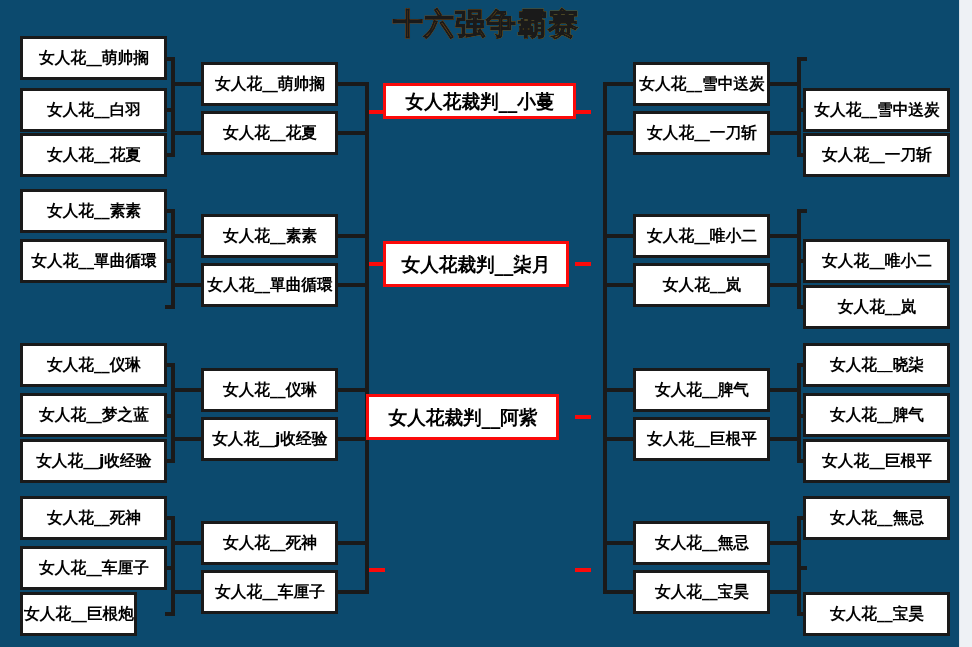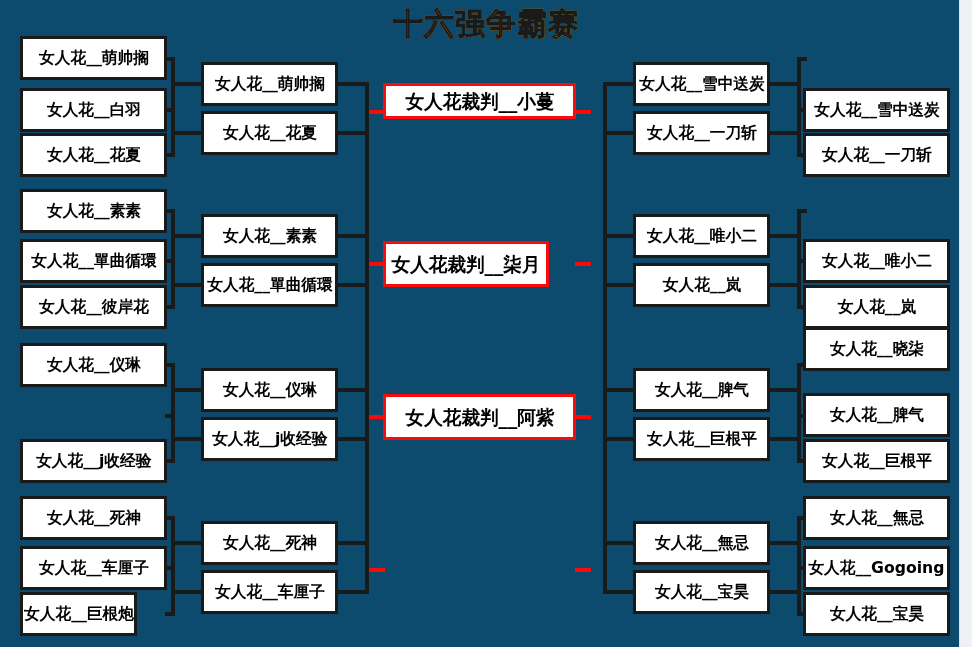--- a/index.html
+++ b/index.html
@@ -195,27 +195,27 @@
   <div class="node" style="left:20px; top:133px; width:147px; height:44px;">
       <span class="nm">女人花__花夏</span>
     </div>
 
   <div class="node" style="left:20px; top:189px; width:147px; height:44px;">
       <span class="nm">女人花__素素</span>
     </div>
   <div class="node" style="left:20px; top:239px; width:147px; height:44px;">
       <span class="nm">女人花__單曲循環</span>
     </div>
-  <div class="node" style="left:20px; top:285px; width:147px; height:44px;">
-      <span class="nm">女人花__彼岸花</span>
-    </div>
 
   <div class="node" style="left:20px; top:343px; width:147px; height:44px;">
       <span class="nm">女人花__仪琳</span>
     </div>
+  <div class="node" style="left:20px; top:393px; width:147px; height:44px;">
+      <span class="nm">女人花__梦之蓝</span>
+    </div>
   <div class="node" style="left:20px; top:439px; width:147px; height:44px;">
       <span class="nm">女人花__j收经验</span>
     </div>
 
   <div class="node" style="left:20px; top:496px; width:147px; height:44px;">
       <span class="nm">女人花__死神</span>
     </div>
   <div class="node" style="left:20px; top:546px; width:147px; height:44px;">
       <span class="nm">女人花__车厘子</span>
     </div>
@@ -247,24 +247,24 @@
   <div class="node" style="left:201px; top:521px; width:137px; height:44px;">
       <span class="nm">女人花__死神</span>
     </div>
   <div class="node" style="left:201px; top:570px; width:137px; height:44px;">
       <span class="nm">女人花__车厘子</span>
     </div>
 
   <div class="node finalist" style="left:383px; top:72px; width:193px; height:36px;margin-top:11px;">
       <span class="nm">女人花裁判__小蔓</span>
     </div>
-  <div class="node finalist" style="left:383px; top:241px; width:166px; height:46px;">
+  <div class="node finalist" style="left:383px; top:241px; width:186px; height:46px;">
       <span class="nm">女人花裁判__柒月</span>
     </div>
-  <div class="node finalist" style="left:383px; top:394px; width:193px; height:46px;">
+  <div class="node finalist" style="left:366px; top:394px; width:193px; height:46px;">
       <span class="nm">女人花裁判__阿紫</span>
     </div>
 
   <div class="node" style="left:633px; top:62px; width:137px; height:44px;">
       <span class="nm">女人花__雪中送炭</span>
     </div>
   <div class="node" style="left:633px; top:111px; width:137px; height:44px;">
       <span class="nm">女人花__一刀斩</span>
     </div>
 
@@ -296,33 +296,30 @@
       <span class="nm">女人花__一刀斩</span>
     </div>
 
   <div class="node" style="left:803px; top:239px; width:147px; height:44px;">
       <span class="nm">女人花__唯小二</span>
     </div>
   <div class="node" style="left:803px; top:285px; width:147px; height:44px;">
       <span class="nm">女人花__岚</span>
     </div>
 
-  <div class="node" style="left:803px; top:327px; width:147px; height:44px;">
+  <div class="node" style="left:803px; top:343px; width:147px; height:44px;font-family:Liberation Serif, serif;">
       <span class="nm">女人花__晓柒</span>
     </div>
   <div class="node" style="left:803px; top:393px; width:147px; height:44px;">
       <span class="nm">女人花__脾气</span>
     </div>
   <div class="node" style="left:803px; top:439px; width:147px; height:44px;">
       <span class="nm">女人花__巨根平</span>
     </div>
 
   <div class="node" style="left:803px; top:496px; width:147px; height:44px;">
       <span class="nm">女人花__無忌</span>
     </div>
-  <div class="node" style="left:803px; top:546px; width:147px; height:44px;">
-      <span class="nm">女人花__Gogoing</span>
-    </div>
   <div class="node" style="left:803px; top:592px; width:147px; height:44px;">
       <span class="nm">女人花__宝昊</span>
     </div>
 
 </div>
 
 </body></html>

